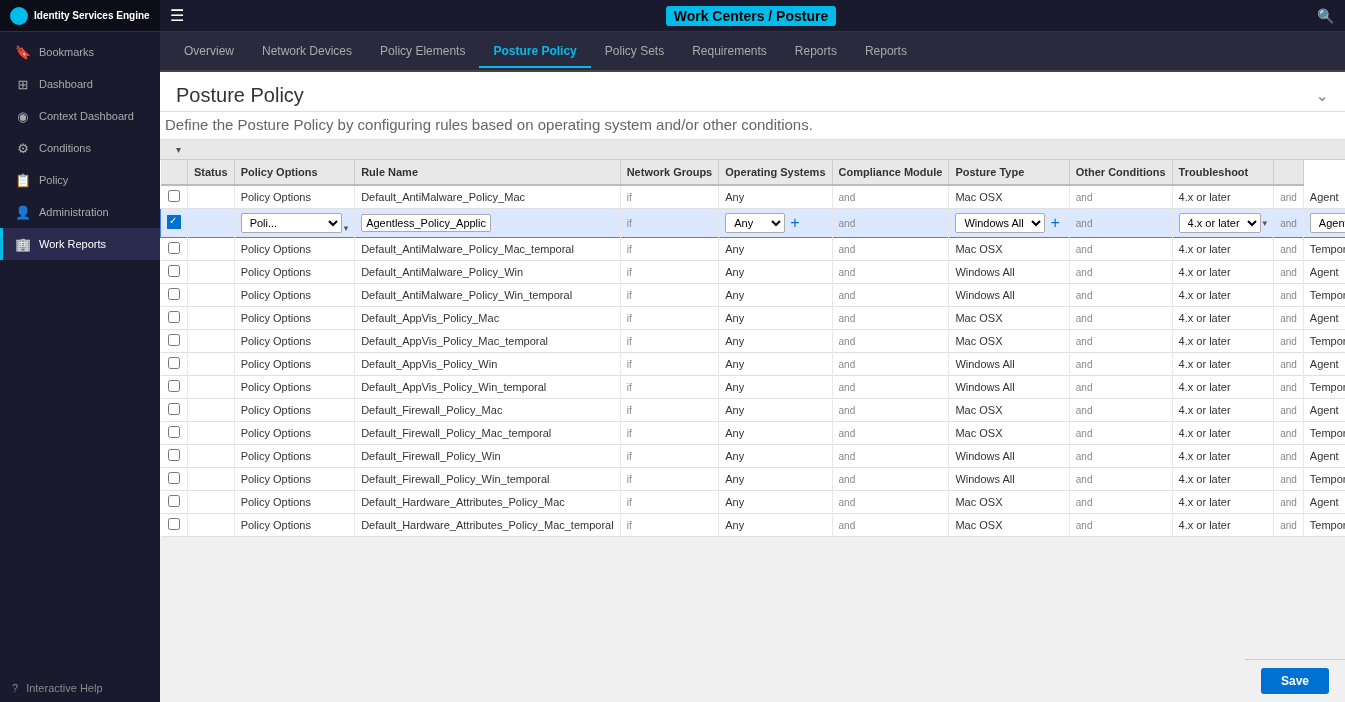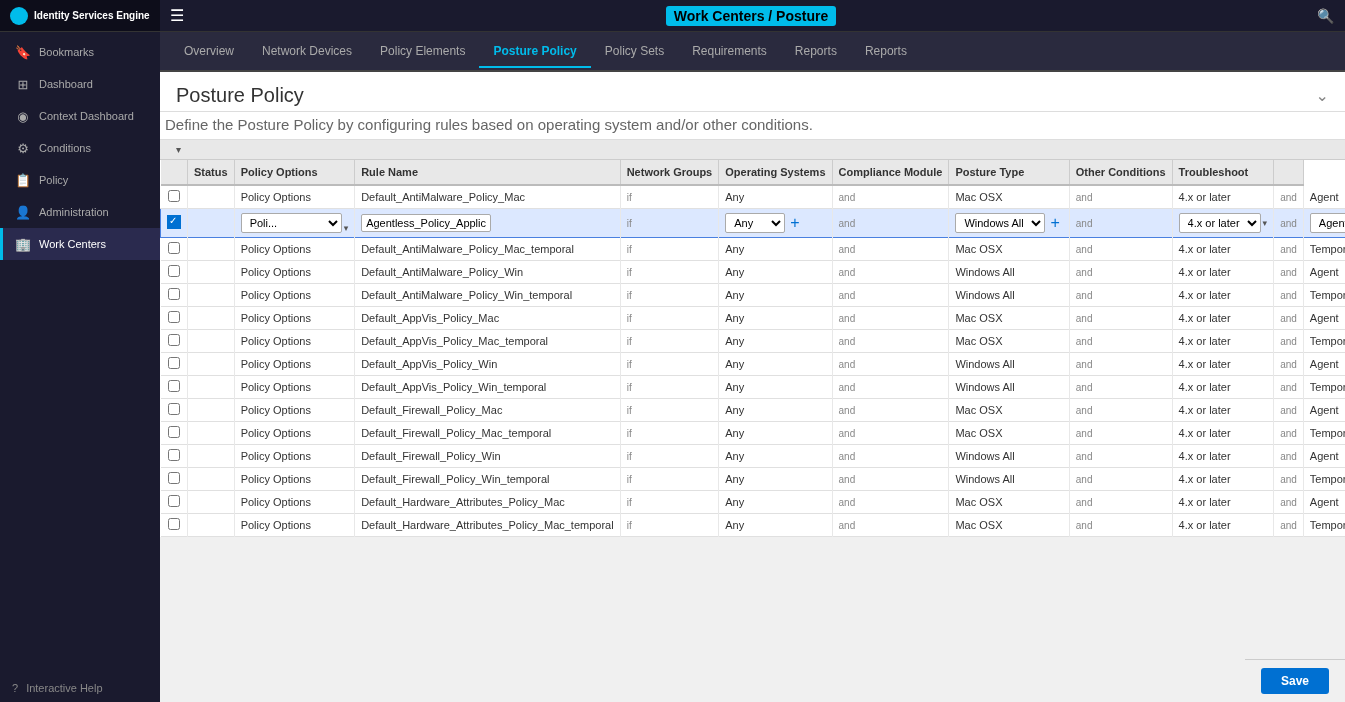--- a/index.html
+++ b/index.html
@@ -281,21 +281,21 @@
     <div class="sidebar-item">
       <span class="icon">📋</span>
       <span>Policy</span>
     </div>
     <div class="sidebar-item">
       <span class="icon">👤</span>
       <span>Administration</span>
     </div>
     <div class="sidebar-item active">
       <span class="icon">🏢</span>
-      <span>Work Centers</span>
+      <span>Work Reports</span>
     </div>
   </div>
   <div class="sidebar-footer">
     <span class="icon">?</span>
     <span>Interactive Help</span>
   </div>
 </div>
 
 <div class="main">
 

